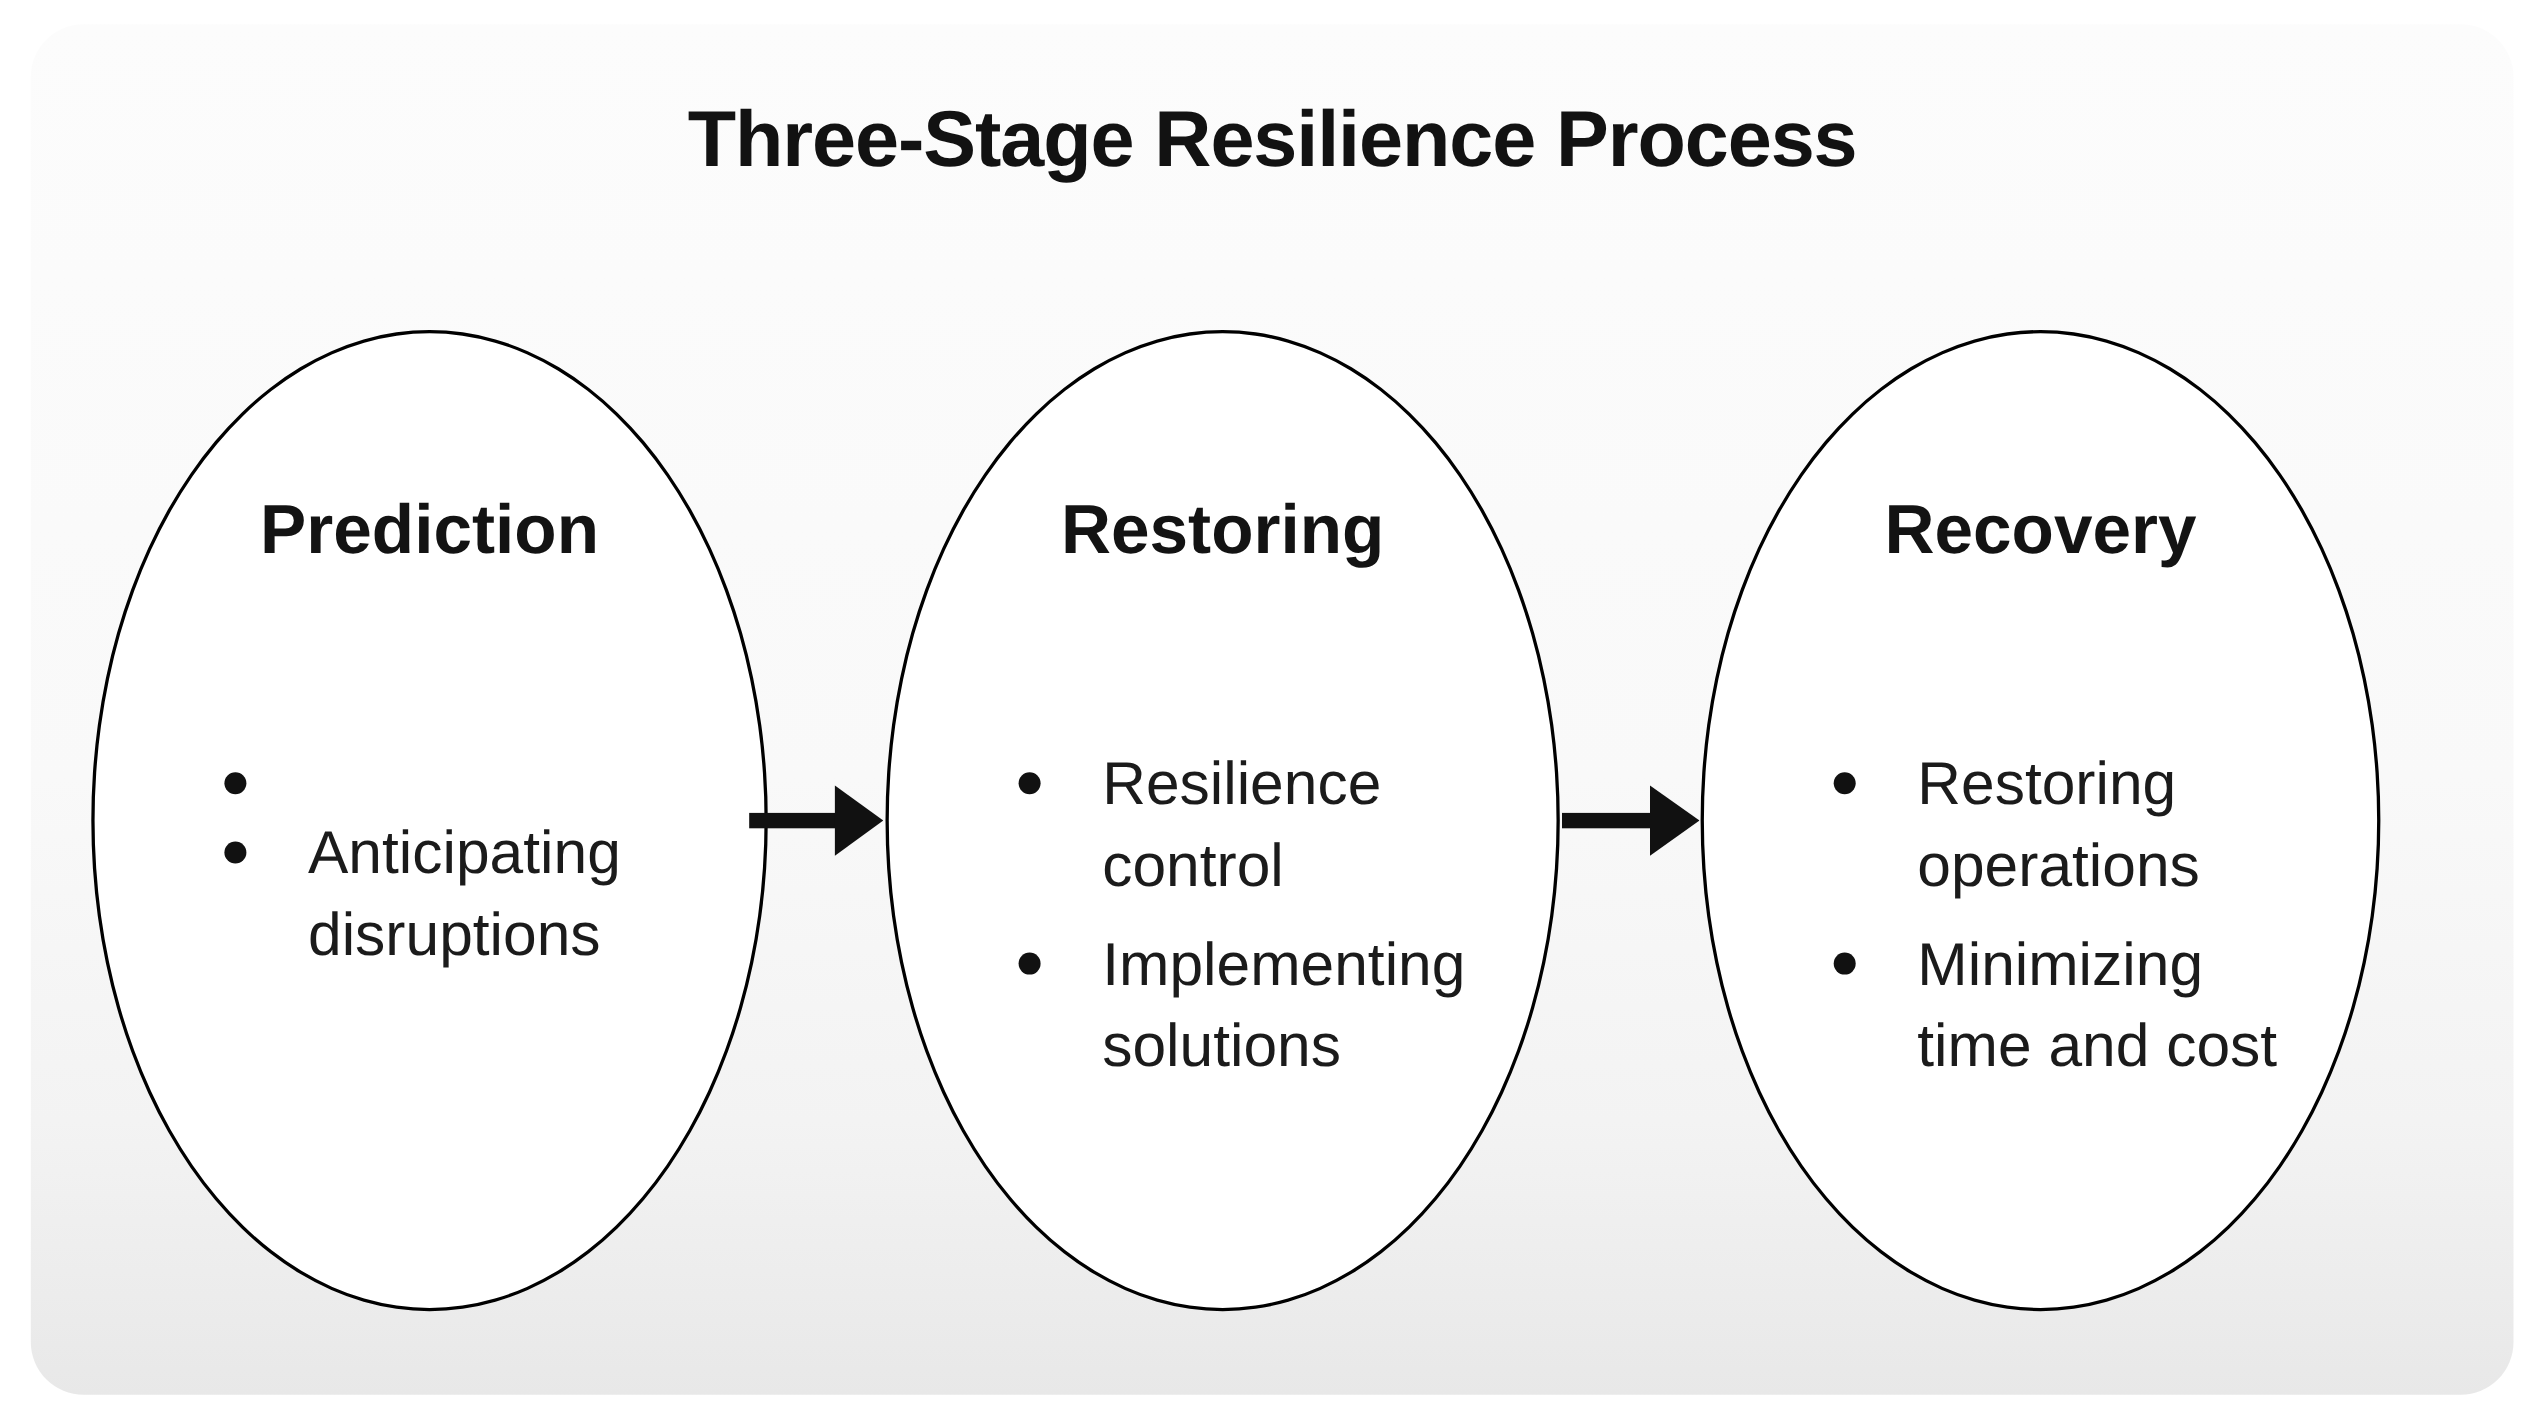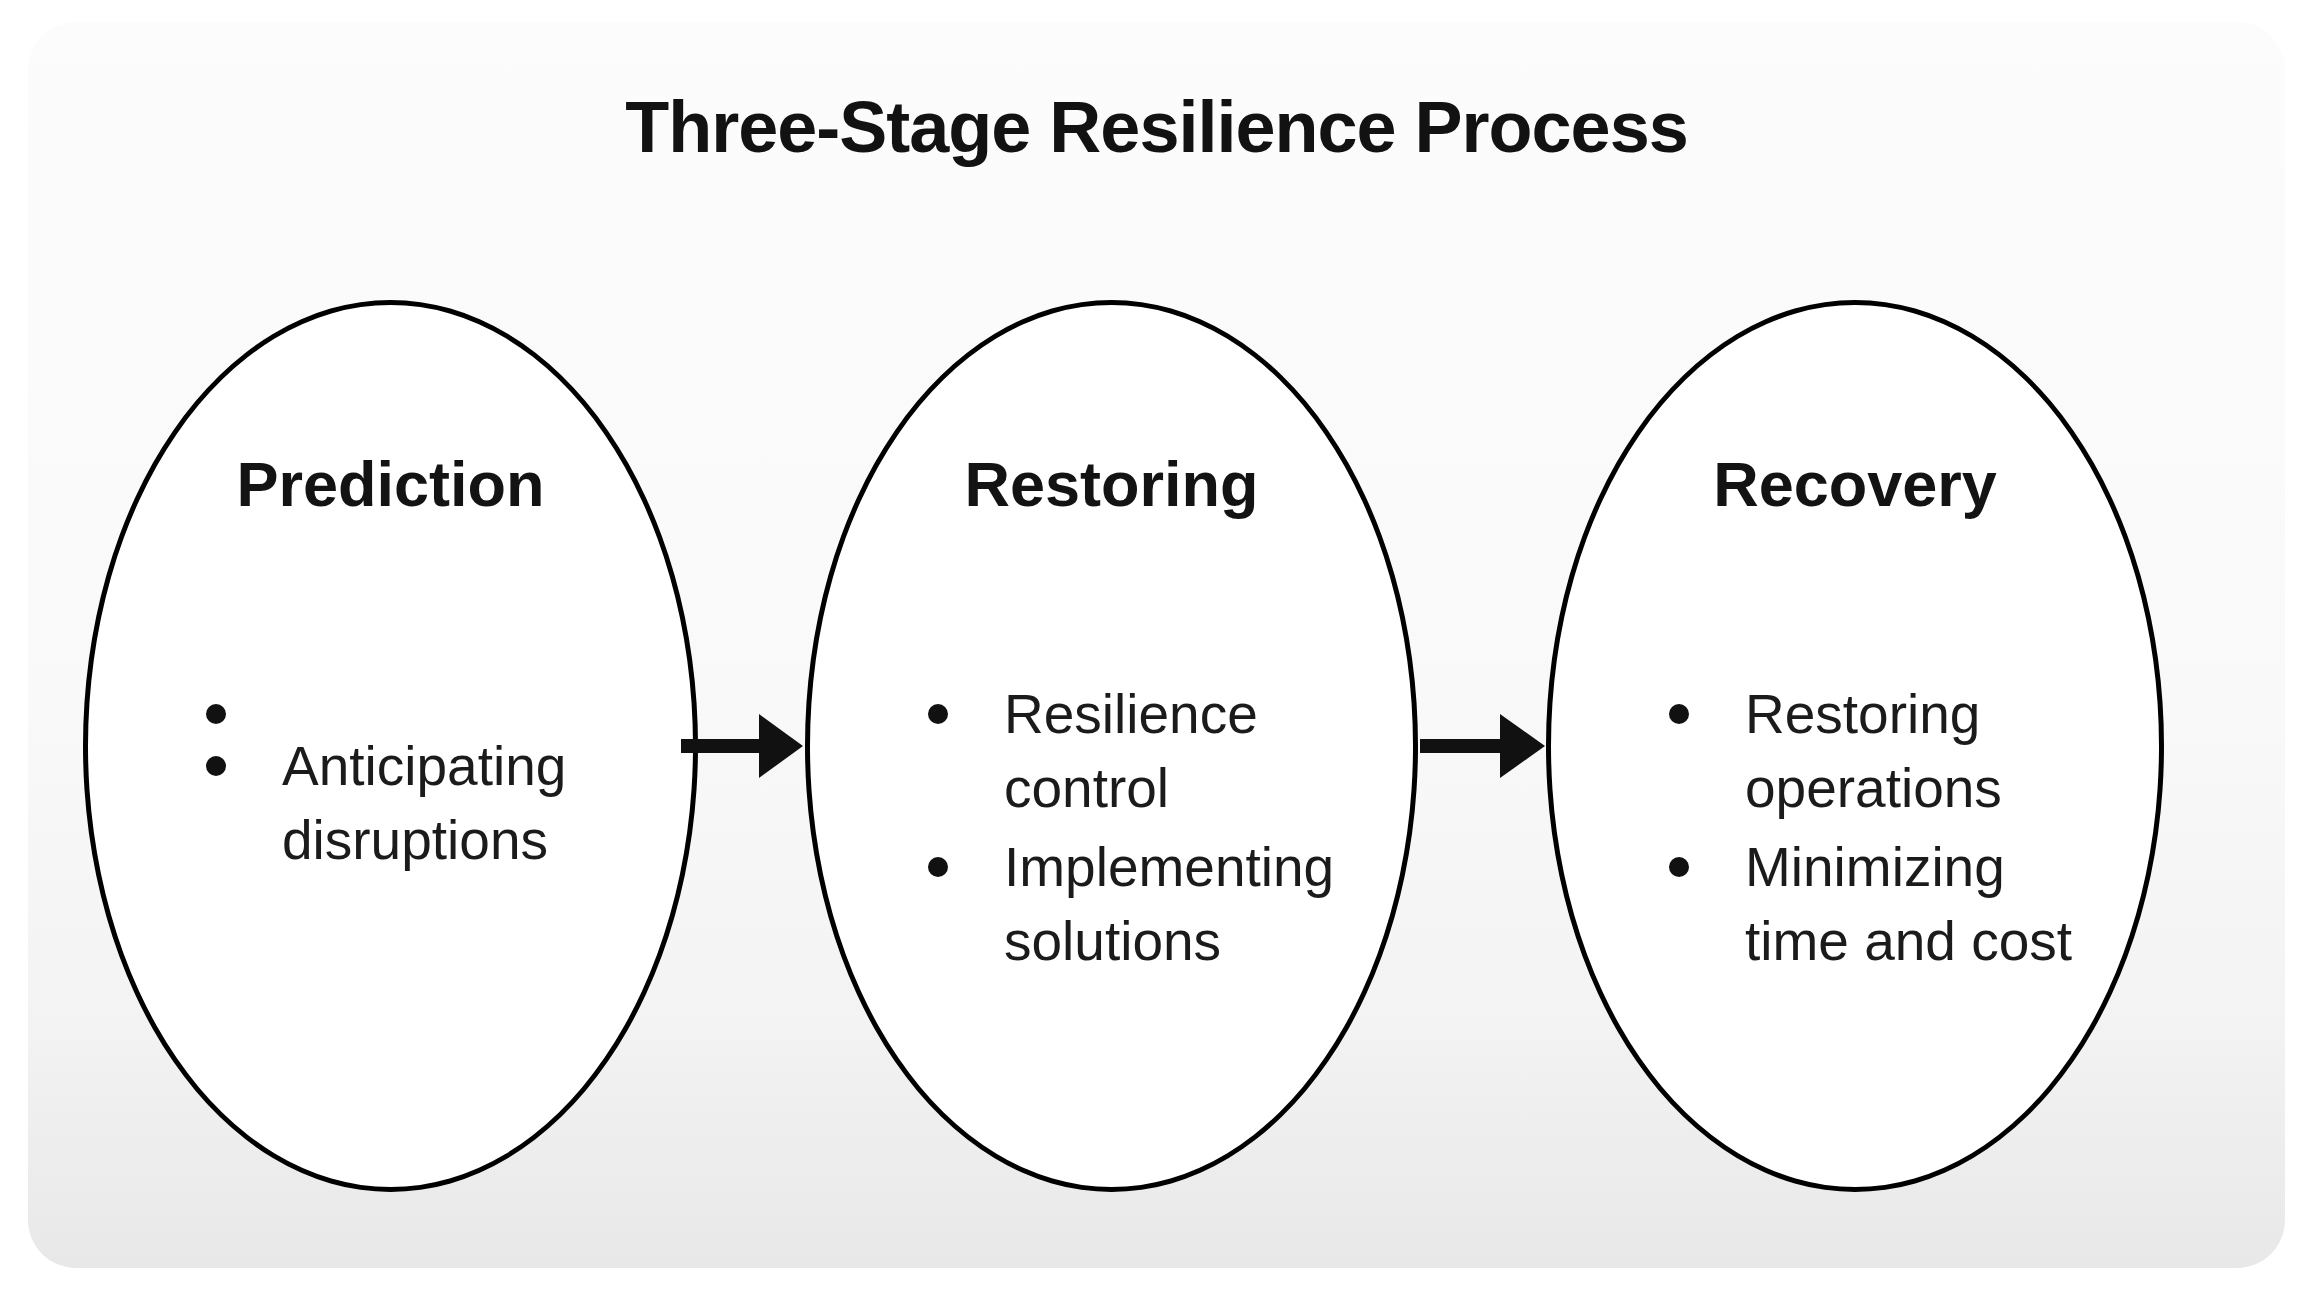--- a/index.html
+++ b/index.html
@@ -24,21 +24,21 @@
     text-align:center;
     font-size:72px;
     font-weight:bold;
     color:#121212;
     letter-spacing:-1px;
   }
   .ellipse {
     position:absolute;
     top:300px;
     height:892px;
-    border:5px solid #000000;
+    border:3px solid #000000;
     border-radius:50%;
     background:#ffffff;
   }
   .ellipse.e1 { left:83px;   width:615px; }
   .ellipse.e2 { left:805px;  width:613px; }
   .ellipse.e3 { left:1546px; width:618px; }
   .stage-name {
     position:absolute;
     top:143px; left:0; width:100%;
     text-align:center;
@@ -52,21 +52,21 @@
     list-style:none;
     width:460px;
   }
   .bullets li {
     display:flex;
     align-items:flex-start;
     font-size:55px;
     line-height:74px;
     color:#1b1b1b;
   }
-  .bullets li + li { margin-top:5px; }
+  .bullets li + li { margin-top:16px; }
   .dot {
     flex:0 0 20px;
     width:20px; height:20px;
     border-radius:50%;
     background:#111111;
     margin-top:27px;
     margin-right:56px;
   }
   .bullet-text { white-space:pre-line; }
   .arrow {

